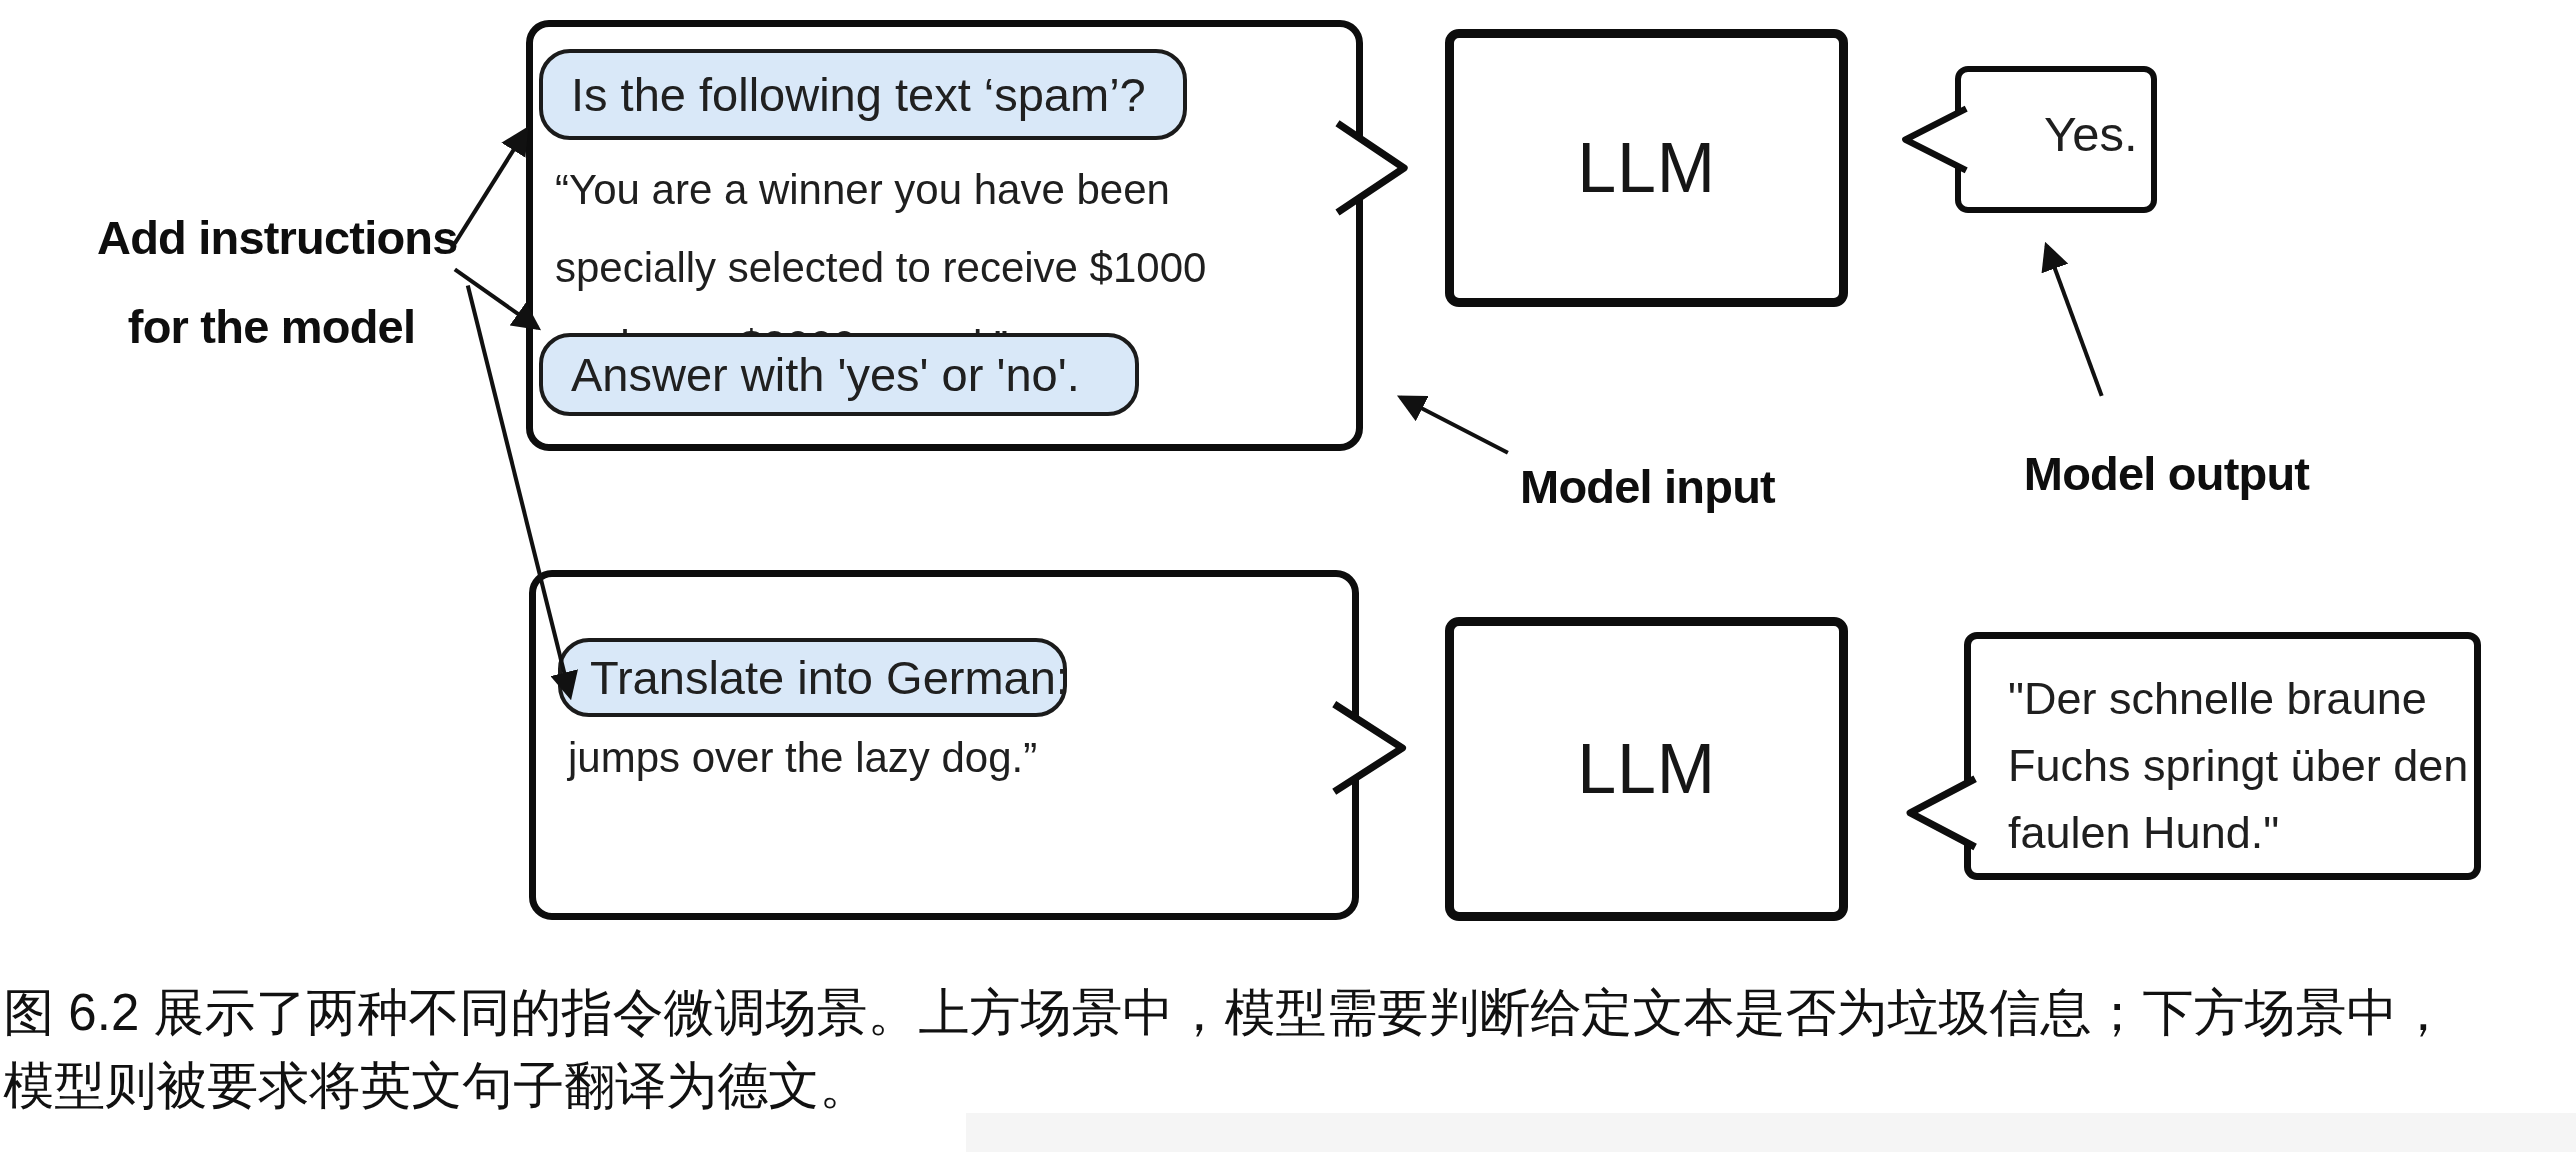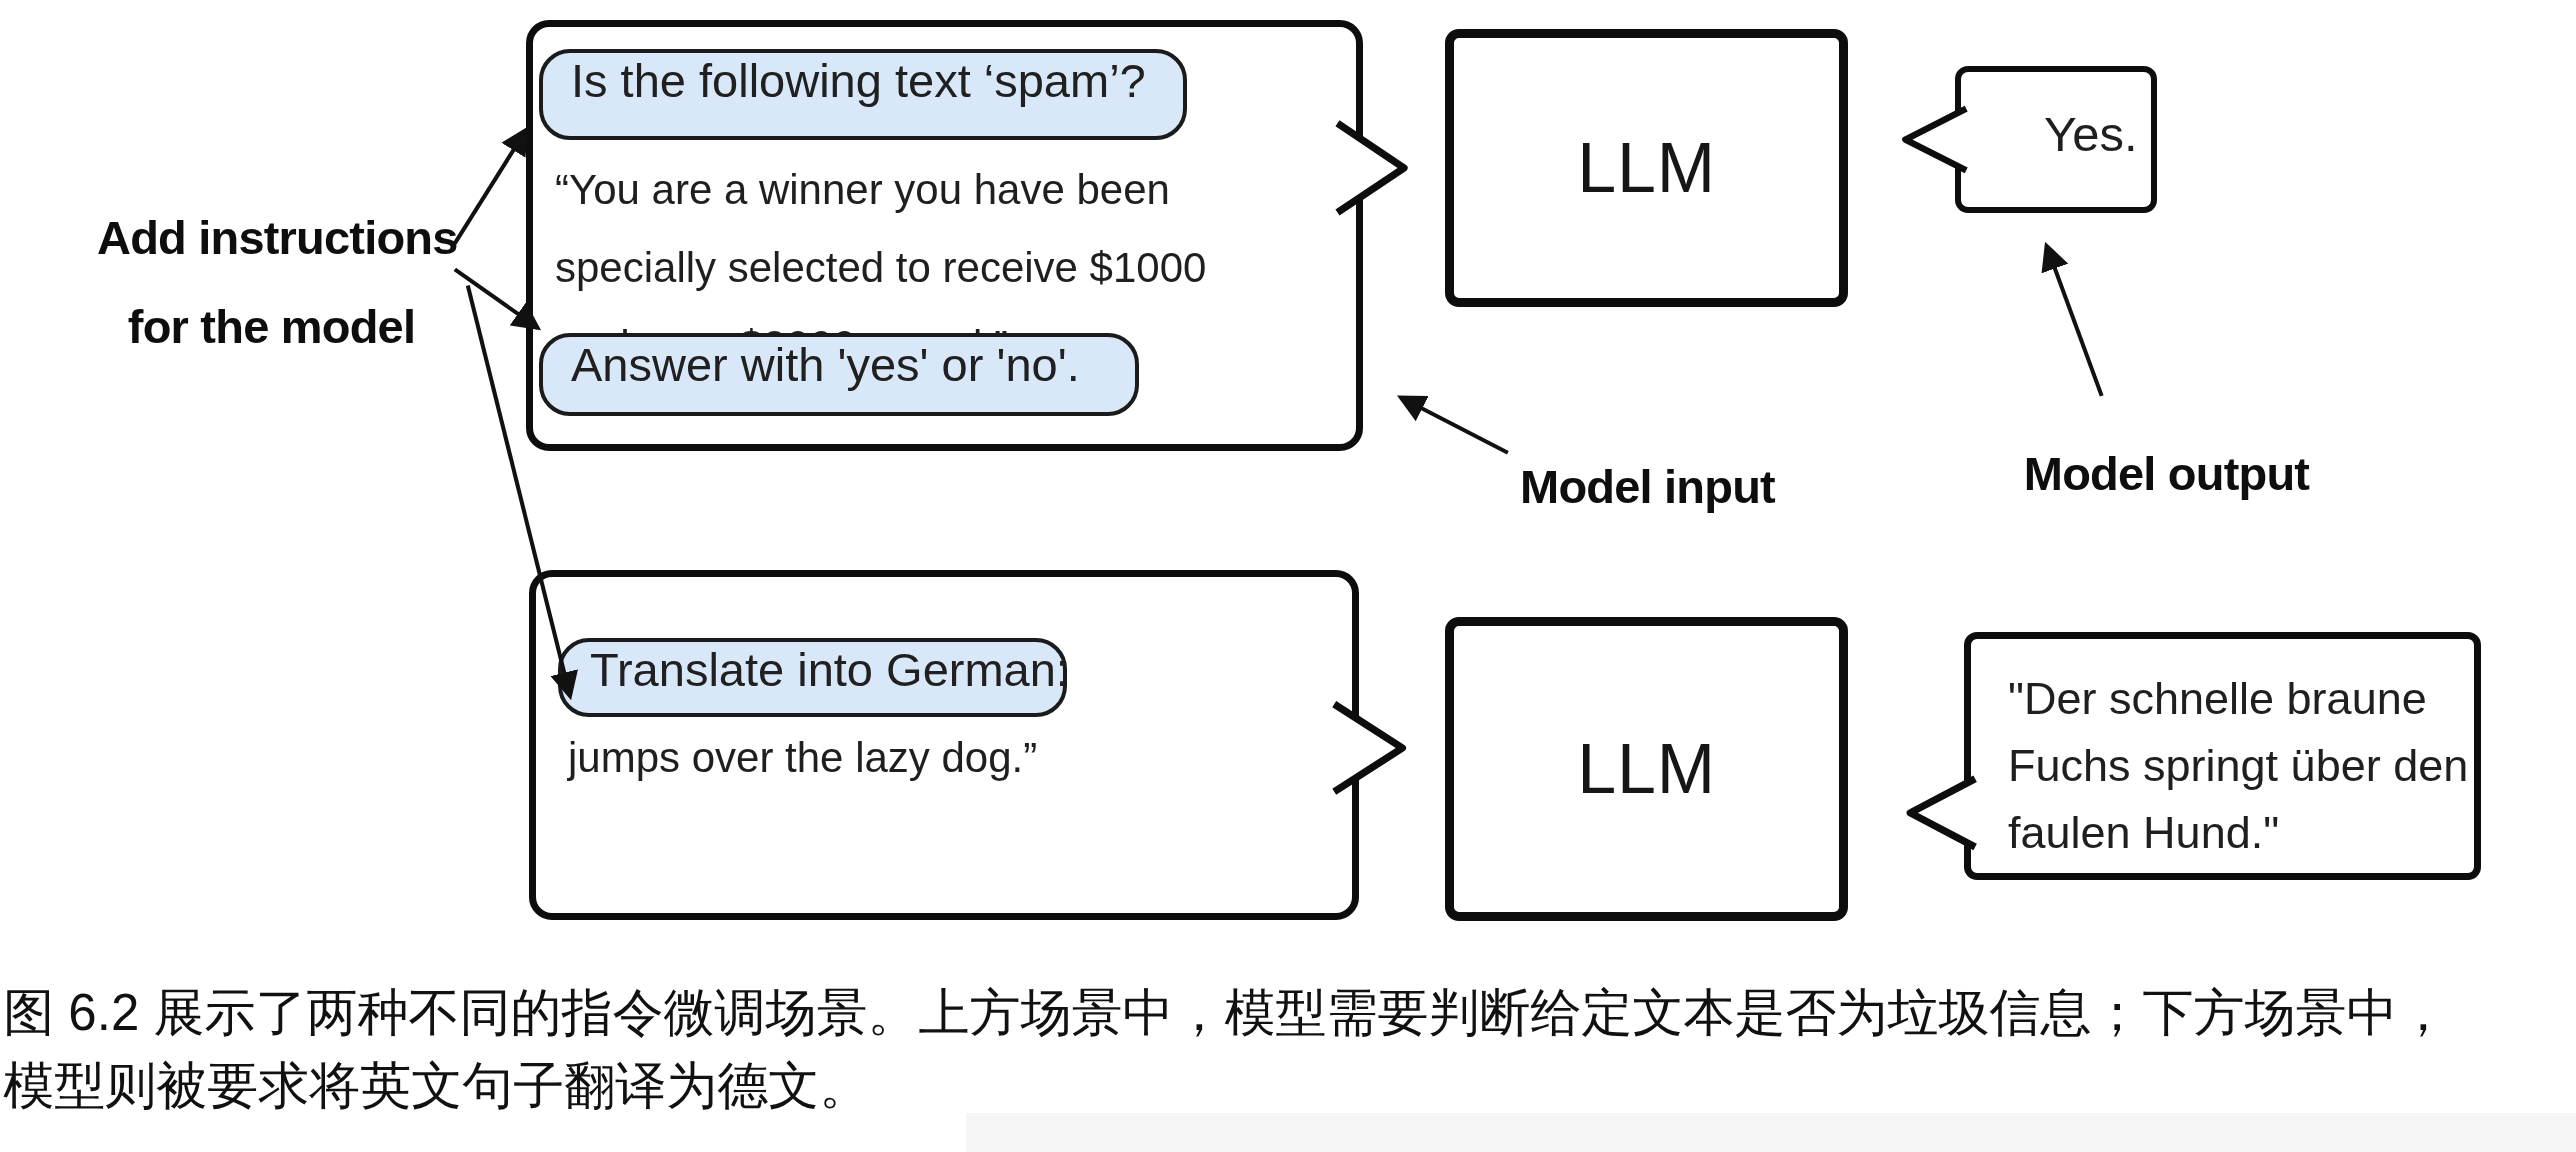--- a/index.html
+++ b/index.html
@@ -15,21 +15,21 @@
   .llm-box{
     position:absolute;background:#ffffff;border:9px solid #0d0d0d;border-radius:14px;
     display:flex;align-items:center;justify-content:center;
   }
   .llm-text{font-size:70px;letter-spacing:0.8px;color:#161616;}
   .out-bubble{
     position:absolute;background:#ffffff;border:6.5px solid #0d0d0d;border-radius:13px;
   }
   .pill{
     position:absolute;background:#d9e8f8;border:4.9px solid #1b1b1b;border-radius:31px;
-    display:flex;align-items:flex-start;padding:0 28px;font-size:47px;color:#202020;white-space:nowrap;
+    display:flex;align-items:center;padding:0 28px;font-size:47px;color:#202020;white-space:nowrap;
   }
   .body-text{position:absolute;font-size:42px;color:#1f1f1f;}
   .body-text .line{height:78px;display:flex;align-items:center;white-space:nowrap;}
   .bubble-line{height:67px;display:flex;align-items:center;white-space:nowrap;font-size:45px;}
   .anno{
     position:absolute;font-weight:700;font-size:47px;color:#0e0e0e;letter-spacing:-0.8px;
     text-align:center;line-height:89px;white-space:nowrap;
   }
   .caption{
     position:absolute;left:3.2px;top:976px;width:2570px;

